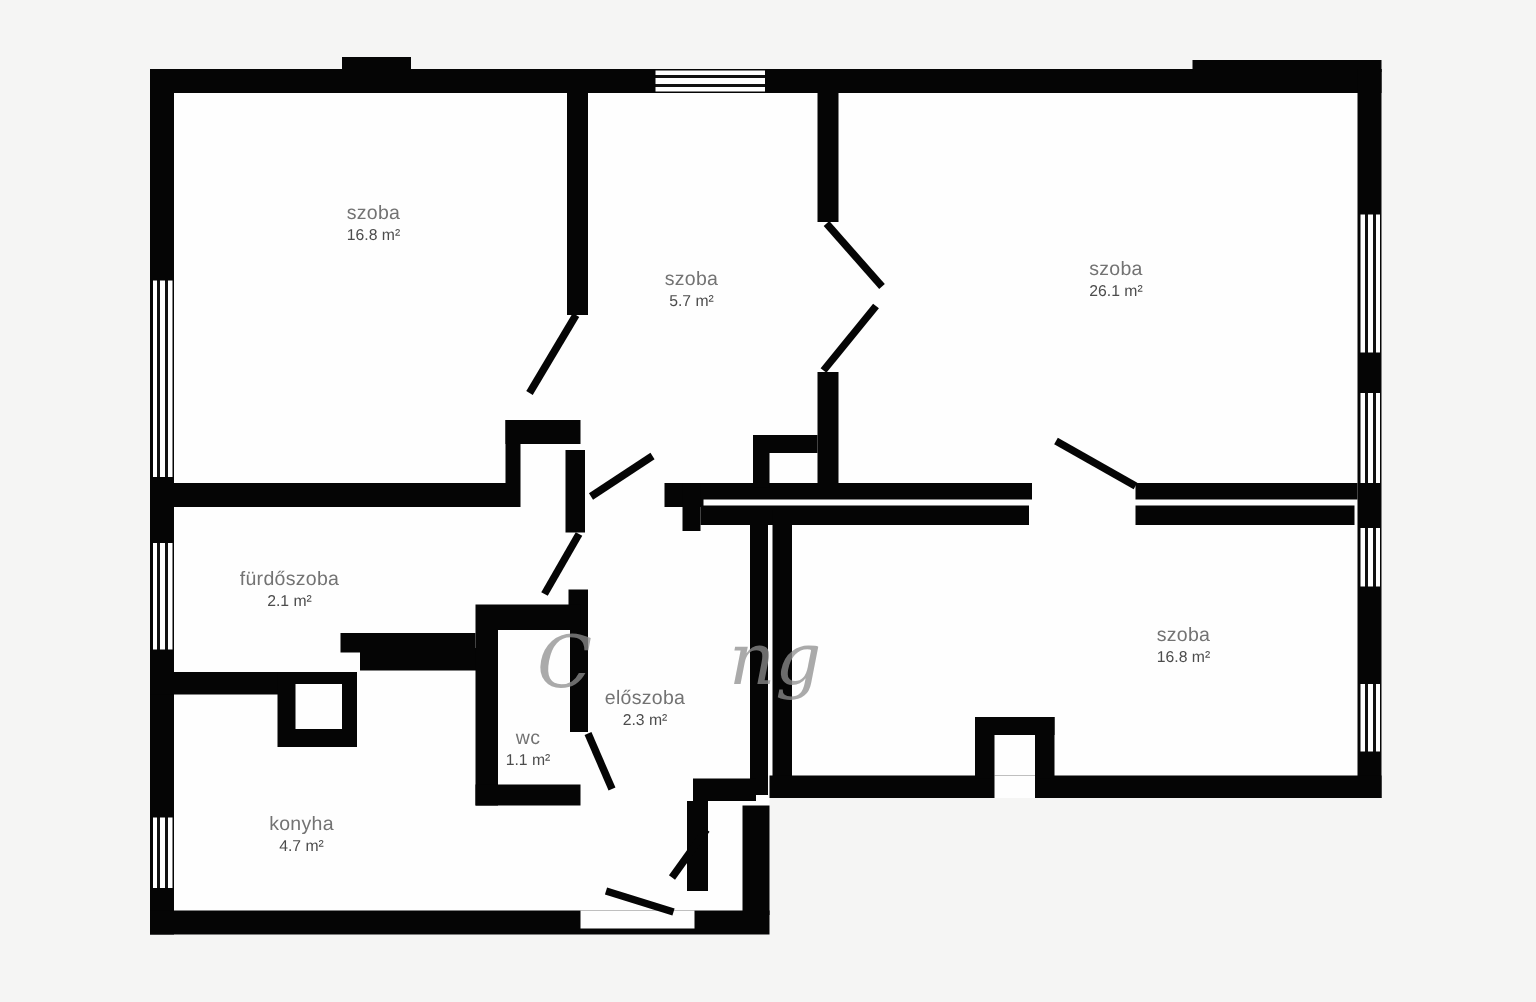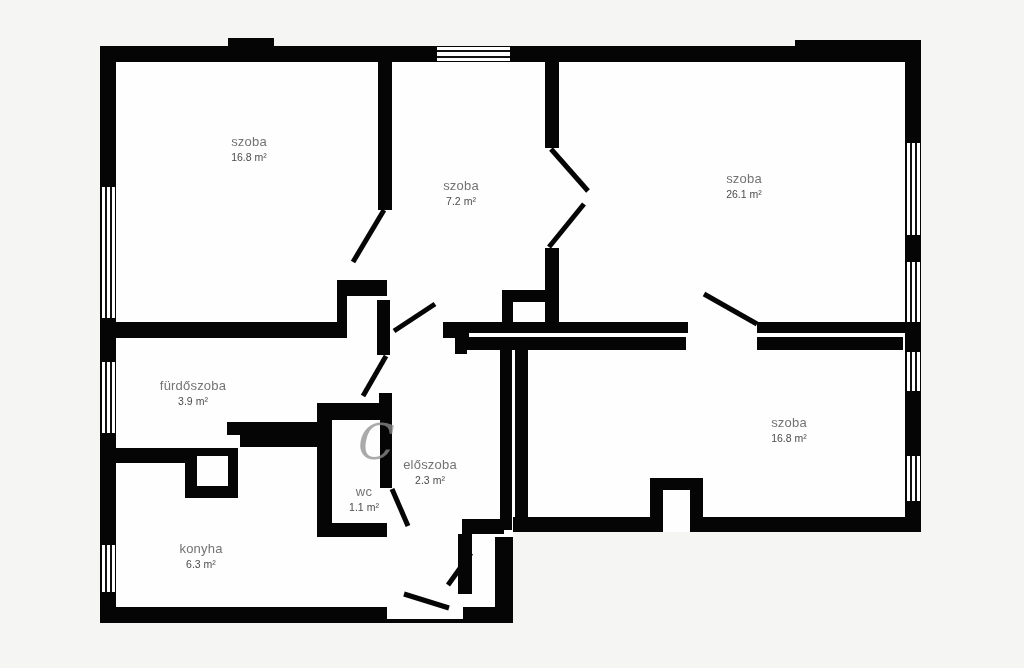--- a/index.html
+++ b/index.html
@@ -92,41 +92,42 @@
       <line x1="471" y1="553" x2="448" y2="585" stroke="#050505" stroke-width="5"></line>
       <line x1="404" y1="594" x2="449" y2="608" stroke="#050505" stroke-width="5"></line>
     </svg>
 
   <div class="room-label" style="left:249px;top:134px">
     <div class="rname">szoba</div>
     <div class="rarea">16.8 m²</div>
   </div>
   <div class="room-label" style="left:461px;top:178px">
     <div class="rname">szoba</div>
-    <div class="rarea">7.2 m²</div>
+    <div class="rarea">5.7 m²</div>
   </div>
   <div class="room-label" style="left:744px;top:171px">
     <div class="rname">szoba</div>
     <div class="rarea">26.1 m²</div>
   </div>
   <div class="room-label" style="left:193px;top:378px">
     <div class="rname">fürdőszoba</div>
-    <div class="rarea">3.9 m²</div>
+    <div class="rarea">2.1 m²</div>
   </div>
   <div class="room-label" style="left:430px;top:457px">
     <div class="rname">előszoba</div>
     <div class="rarea">2.3 m²</div>
   </div>
-  <div class="room-label" style="left:364px;top:484px">
+  <div class="room-label" style="left:352px;top:484px">
     <div class="rname">wc</div>
     <div class="rarea">1.1 m²</div>
   </div>
   <div class="room-label" style="left:201px;top:541px">
     <div class="rname">konyha</div>
-    <div class="rarea">6.3 m²</div>
+    <div class="rarea">4.7 m²</div>
   </div>
   <div class="room-label" style="left:789px;top:415px">
     <div class="rname">szoba</div>
     <div class="rarea">16.8 m²</div>
   </div>
 
   <div class="wm" style="left:358px;top:414px">C</div>
+  <div class="wm" style="left:486px;top:412px">ng</div>
 </div>
 
 </body></html>

